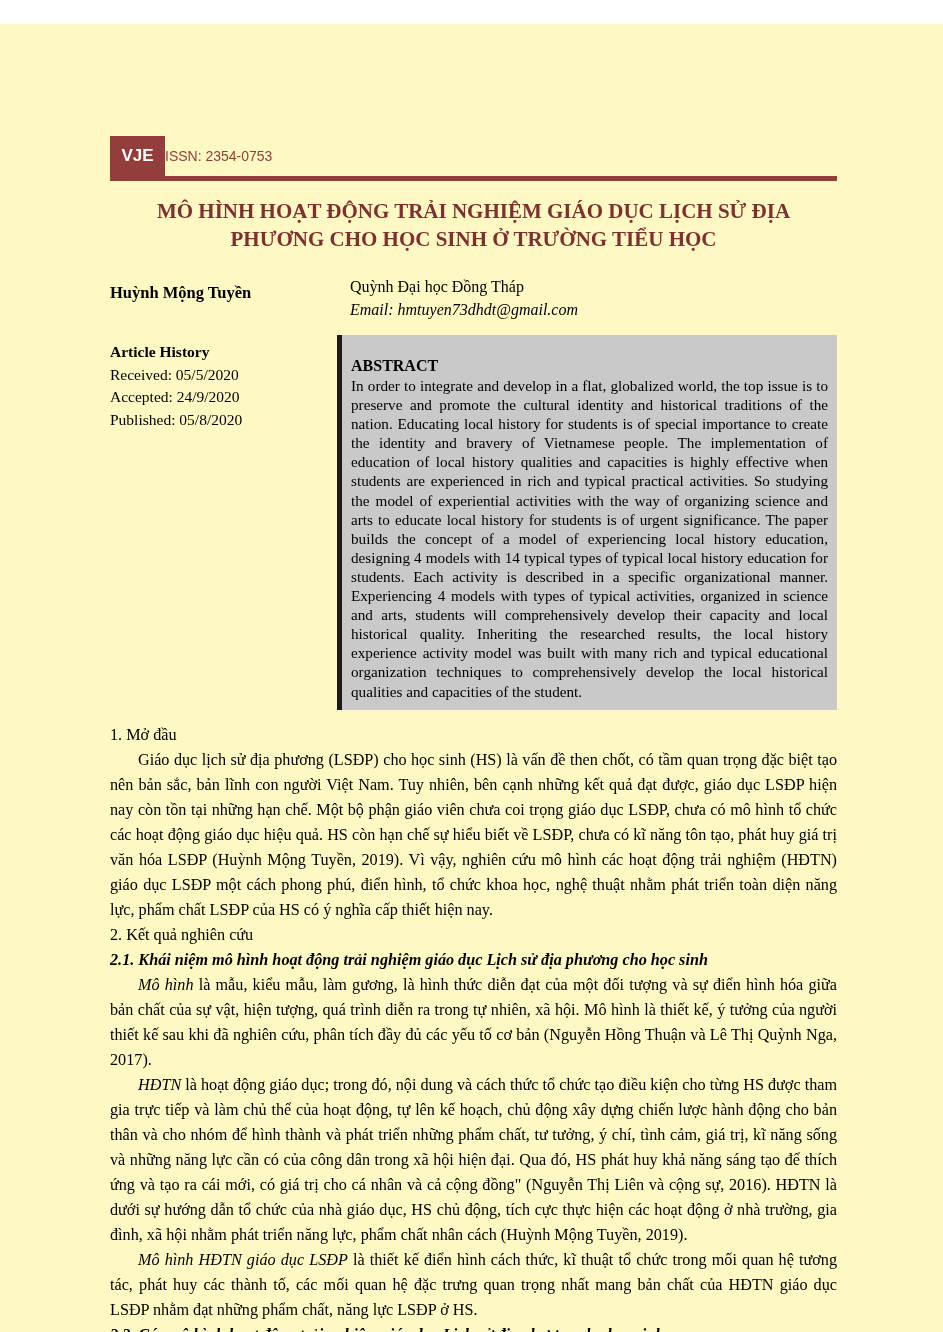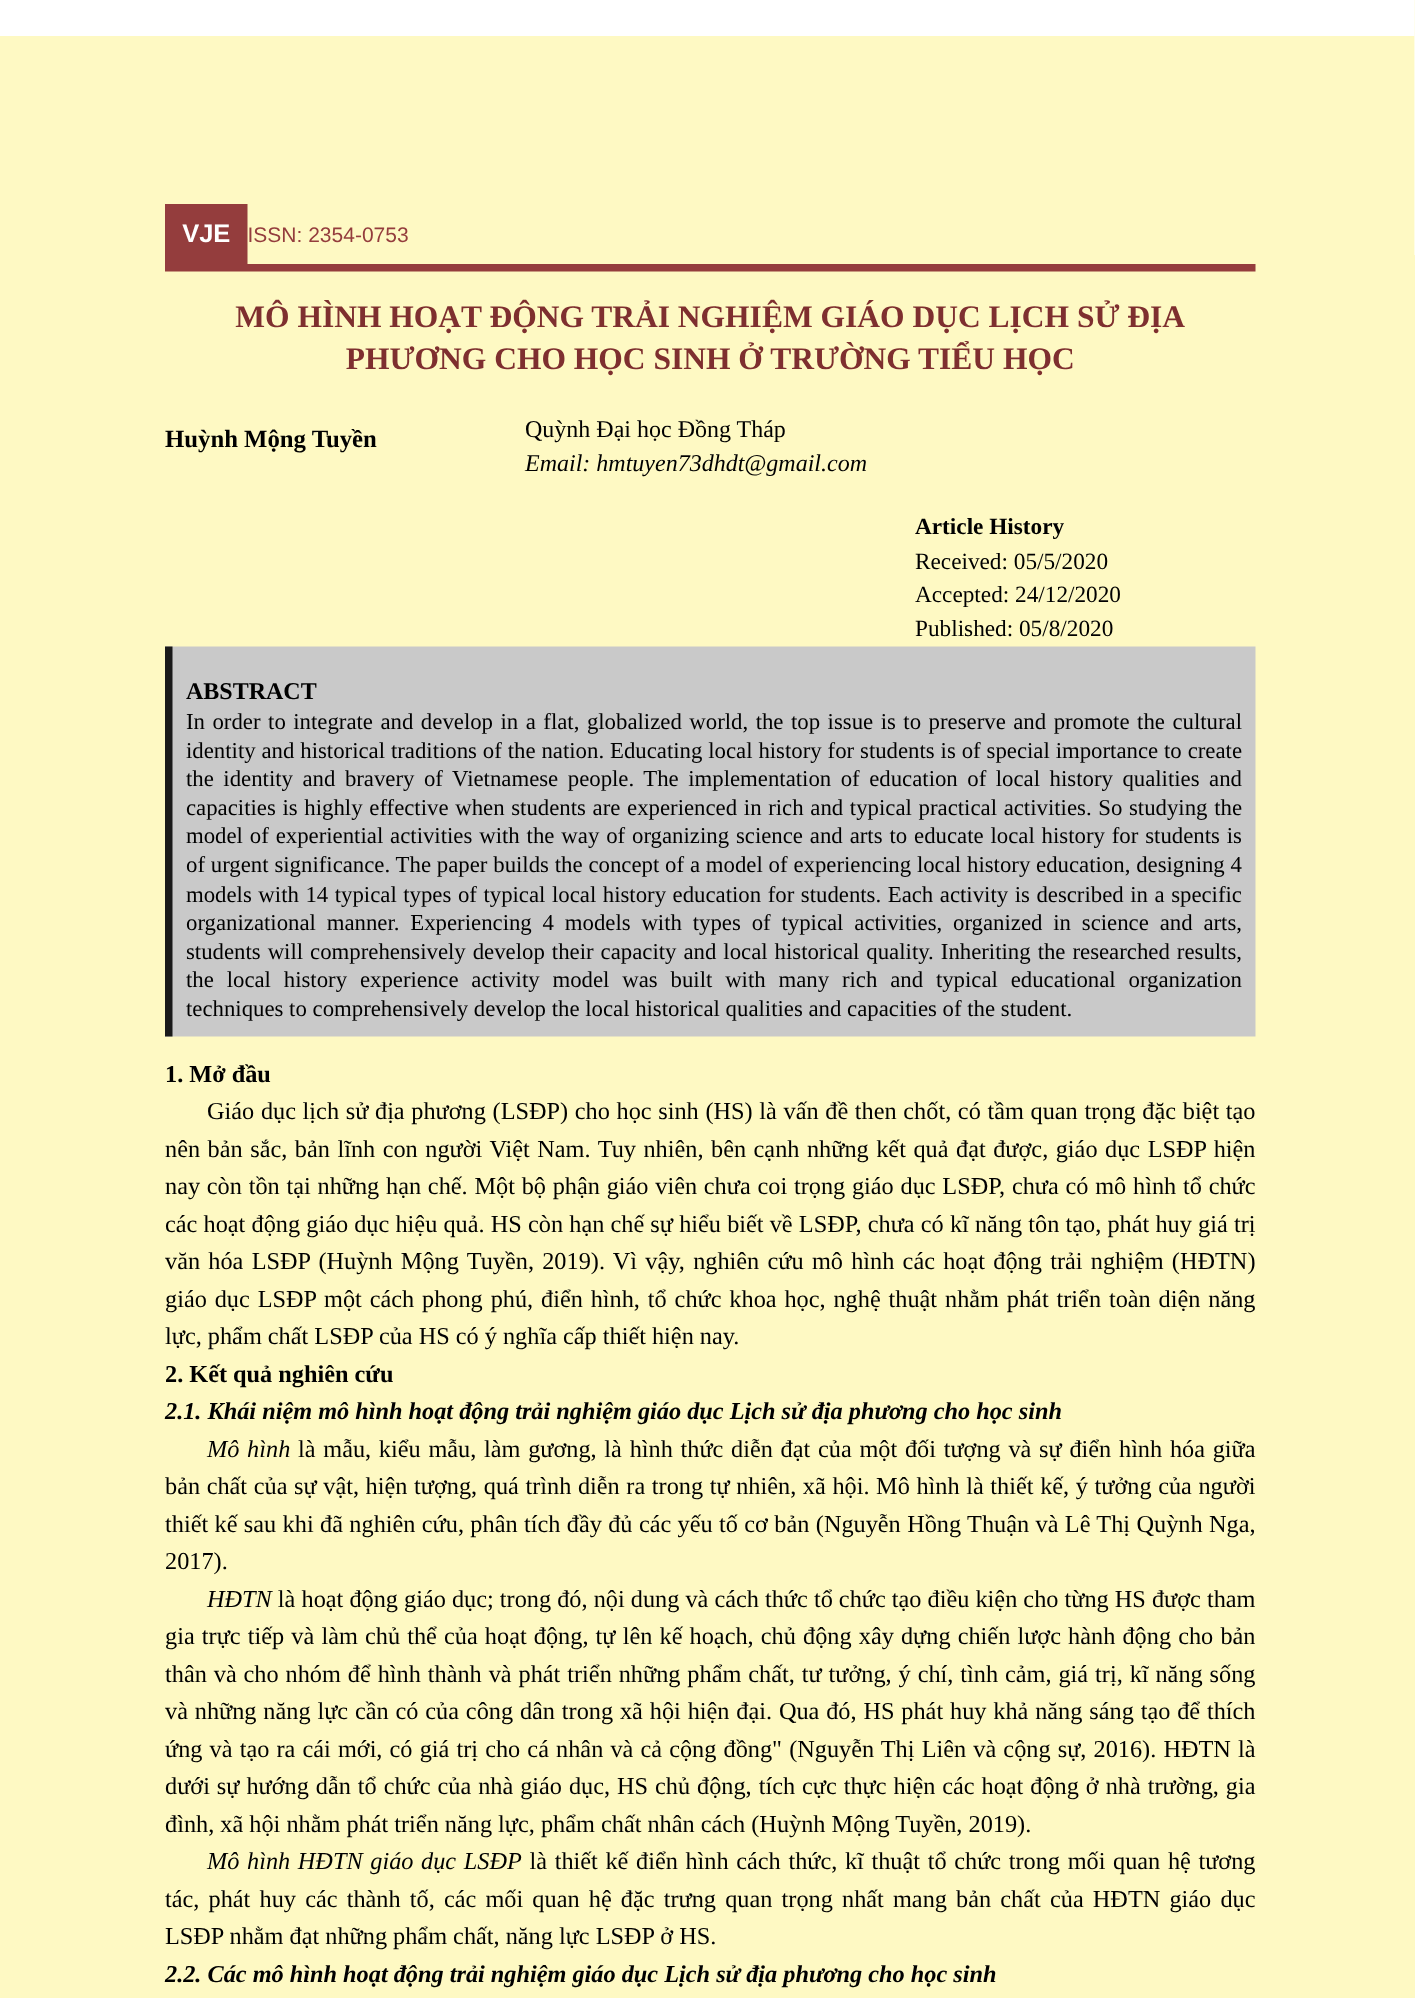--- a/index.html
+++ b/index.html
@@ -43,35 +43,35 @@
     font-weight: bold;
     font-size: 21px; line-height: 28px;
     color: var(--title, #7e2f2f);
   }
   
   .author-row { display: flex; margin-top: 22px; }
   .author-name { width: 227px; flex: none; font-weight: bold; font-size: 16.5px; padding-top: 8px; }
   .author-aff { padding-left: 13px; font-size: 16px; line-height: 23px; }
   .email { font-style: italic; }
   
-  .info-row { display: flex; margin-top: 14px; align-items: flex-end; flex-direction: column; }
+  .info-row { display: flex; margin-top: 14px; align-items: flex-start; }
   .meta-col { width: 227px; flex: none; box-sizing: border-box; padding: 6px 14px 0 0; font-size: 15.5px; line-height: 22.5px; }
   .meta-heading { font-weight: bold; }
   .keywords-block { margin-top: 17px; }
   .abstract-box {
     flex: 1;
     background: var(--abstract_bg, #c9c9c9);
     border-left: 5px solid var(--abstract_border, #1a1a1a);
     padding: 21px 9px 9px 9px;
   }
   .abstract-heading { font-weight: bold; font-size: 16px; line-height: 20px; }
   .abstract-text { font-size: 15.2px; line-height: 19.1px; text-align: justify; }
   
   .body-text { margin-top: 13px; font-size: 16.2px; line-height: 25px; text-align: justify; }
-  .sec-heading { font-weight: bold; }
+  .sec-heading { font-weight: normal; }
   .subsec-heading { font-weight: bold; font-style: italic; }
   p.para { margin: 0; text-indent: 28px; }
   .lead-italic { font-style: italic; }
   .dash-item { font-style: italic; margin-left: 28px; }
 </style>
 </head>
 <body>
 
 <div class="page">
 
@@ -87,21 +87,21 @@
     <div class="author-aff">
       <div>Quỳnh Đại học Đồng Tháp</div>
       <div class="email">Email: hmtuyen73dhdt@gmail.com</div>
     </div>
   </div>
 
   <div class="info-row">
     <div class="meta-col">
       <div class="meta-heading">Article History</div>
       <div>Received: 05/5/2020</div>
-      <div>Accepted: 24/12/2020</div>
+      <div>Accepted: 24/9/2020</div>
       <div>Published: 05/8/2020</div>
     </div>
     <div class="abstract-box">
       <div class="abstract-heading">ABSTRACT</div>
       <div class="abstract-text">In order to integrate and develop in a flat, globalized world, the top issue is to preserve and promote the cultural identity and historical traditions of the nation. Educating local history for students is of special importance to create the identity and bravery of Vietnamese people. The implementation of education of local history qualities and capacities is highly effective when students are experienced in rich and typical practical activities. So studying the model of experiential activities with the way of organizing science and arts to educate local history for students is of urgent significance. The paper builds the concept of a model of experiencing local history education, designing 4 models with 14 typical types of typical local history education for students. Each activity is described in a specific organizational manner. Experiencing 4 models with types of typical activities, organized in science and arts, students will comprehensively develop their capacity and local historical quality. Inheriting the researched results, the local history experience activity model was built with many rich and typical educational organization techniques to comprehensively develop the local historical qualities and capacities of the student.</div>
     </div>
   </div>
 
   <div class="body-text">
     <div class="sec-heading">1. Mở đầu</div>

